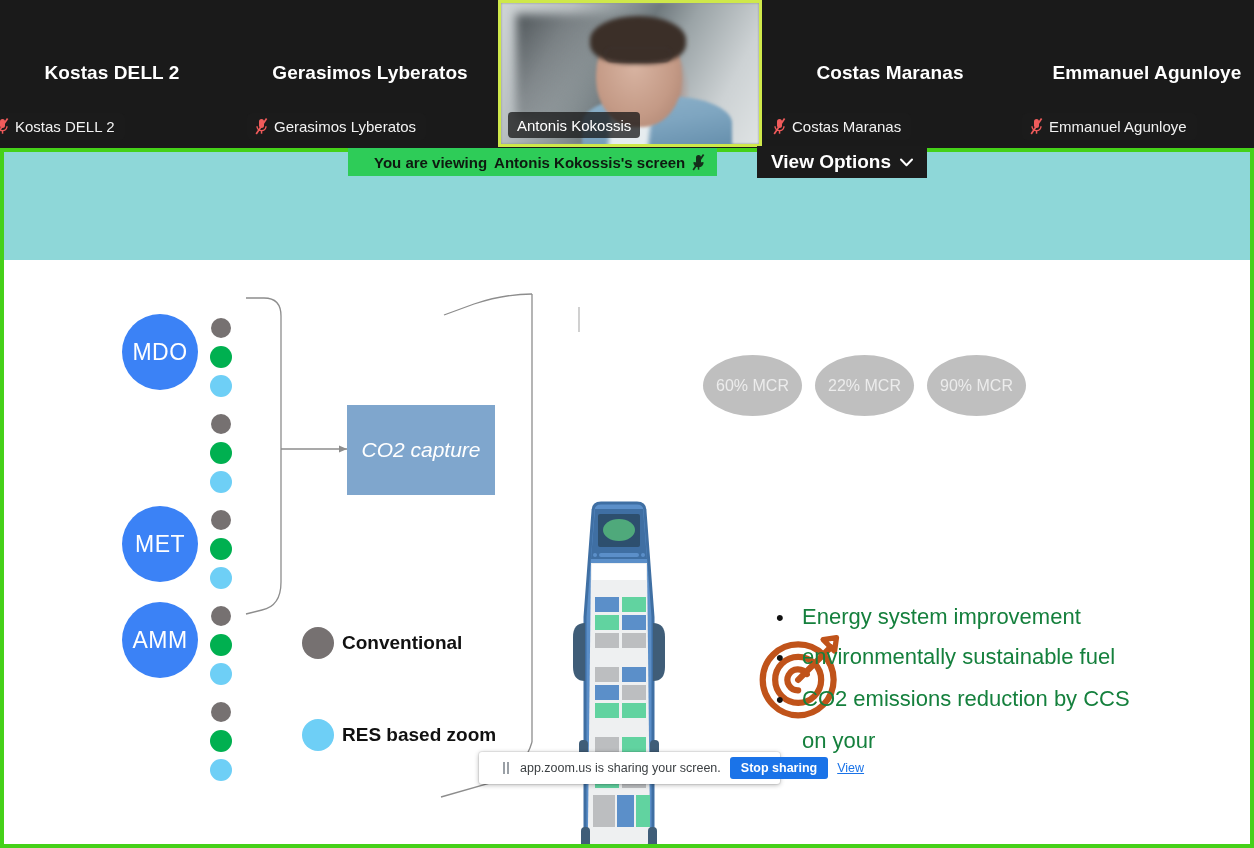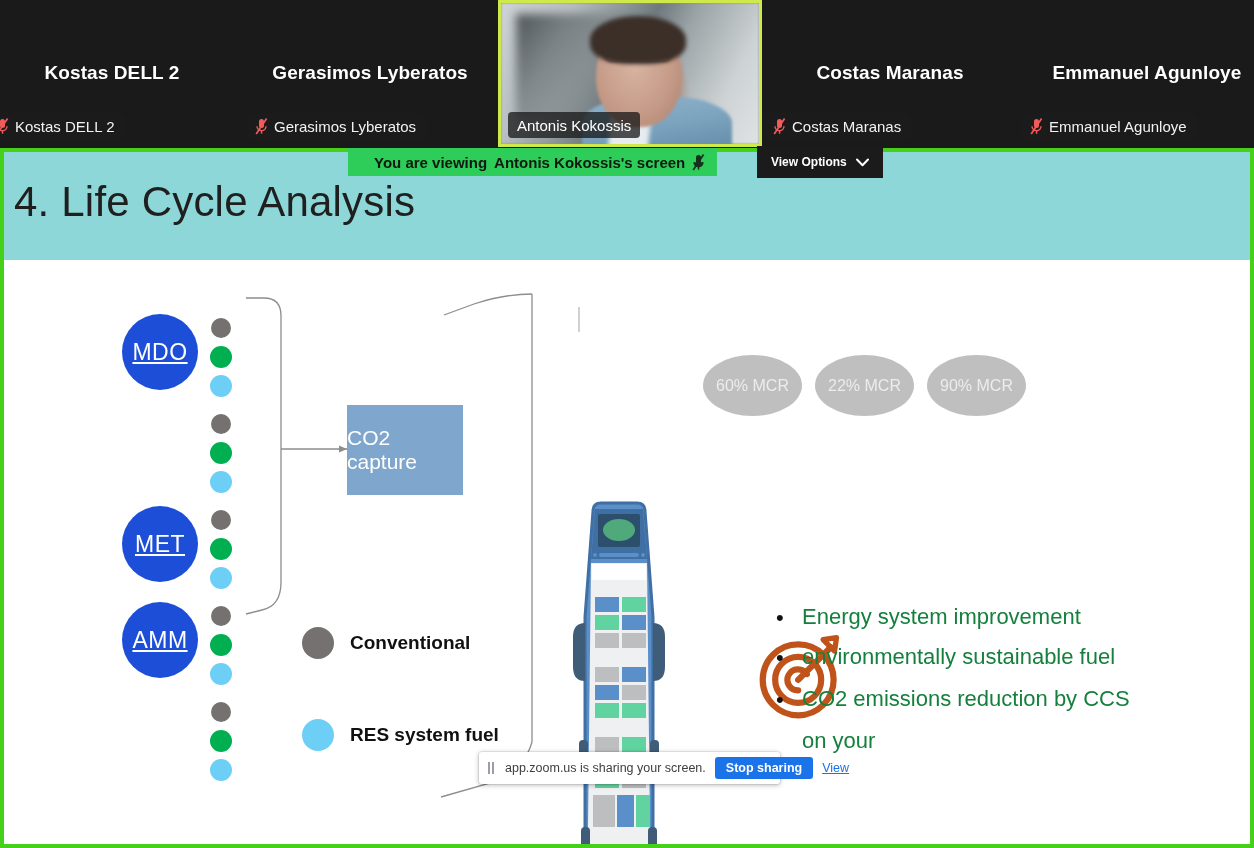--- a/index.html
+++ b/index.html
@@ -78,21 +78,21 @@
   
   .viewing-bar {
     position:absolute; left:348px; top:148px; height:28px;
     background:#2ecc58; color:#0e1a10; font-weight:bold; font-size:15px;
     display:flex; align-items:center; gap:7px; padding:0 12px 0 26px;
     white-space:nowrap; z-index:30;
   }
   .viewing-bar .mic-muted path, .viewing-bar .mic-muted rect { fill:#15301b; }
   .view-options {
     position:absolute; left:757px; top:146px; height:32px; padding:0 14px;
-    background:#1b1b1b; color:#fff; font-weight:bold; font-size:12px;
+    background:#1b1b1b; color:#fff; font-weight:bold; font-size:19px;
     display:flex; align-items:center; gap:9px; white-space:nowrap; z-index:31;
   }
   .chev { width:13px; height:9px; display:block; }
 
   
   .share-frame {
     position:absolute; left:0px; top:148px; width:1254px; height:700px;
     border:4px solid #45d119; background:#ffffff;
   }
   .slide { position:absolute; inset:0; background:#fff; overflow:hidden; }
@@ -104,37 +104,38 @@
     position:absolute; left:10px; top:26px; font-size:42px; color:#1f1f1f;
     font-weight:400; letter-spacing:.2px; white-space:nowrap;
   }
   .subtitle {
     position:absolute; left:58px; top:116px; font-size:28px; color:#1f1f1f; white-space:nowrap;
   }
 
   
   .fuel-circle {
     position:absolute; width:76px; height:76px; border-radius:50%;
-    background:#1d4ed8; color:#fff; display:flex; align-items:center; justify-content:center;
-    font-size:23px; letter-spacing:.5px;text-decoration:underline;
+    background:#3b82f6; color:#fff; display:flex; align-items:center; justify-content:center;
+    font-size:23px; letter-spacing:.5px;
   }
   .dot { position:absolute; border-radius:50%; }
   .dot.conv { background:#767171; }
   .dot.bio  { background:#00b050; }
   .dot.res  { background:#6ecff6; }
 
   
   .co2-box {
-    position:absolute; left:343px; top:253px; width:116px; height:90px;
+    position:absolute; left:343px; top:253px; width:148px; height:90px;
     background:#7fa6cd; color:#fff; display:flex; align-items:center; justify-content:center;
     font-size:21px;
-  }
-
-  
-  .legend-item { position:absolute; display:flex; align-items:center; gap:16px; }
+    font-style:italic;
+  }
+
+  
+  .legend-item { position:absolute; display:flex; align-items:center; gap:8px; }
   .legend-swatch { width:32px; height:32px; border-radius:50%; }
   .legend-label { font-size:19px; font-weight:bold; color:#111; white-space:nowrap; }
 
   
   .mcr {
     position:absolute; width:99px; height:61px; border-radius:50%;
     background:#bfbfbf; color:#ececec; font-size:16px;
     display:flex; align-items:center; justify-content:center; white-space:nowrap;
   }
 
@@ -147,21 +148,21 @@
   .ship { position:absolute; left:561px; top:345px; width:108px; height:415px; }
 
   
   .target-icon { position:absolute; left:750px; top:478px; width:96px; height:92px; }
 
   
   .share-note {
     position:absolute; left:479px; top:752px; width:301px; height:32px;
     background:#ffffff; border-radius:3px; display:flex; align-items:center;
     box-shadow:0 1px 5px rgba(0,0,0,.30), 0 0 0 1px rgba(0,0,0,.06);
-    z-index:40; padding:0 9px; gap:9px;
+    z-index:40; padding:0 24px; gap:9px;
   }
   .pause-ic { width:8px; height:12px; display:flex; gap:2px; flex:0 0 auto; }
   .pause-ic i { width:2px; height:12px; background:#9aa0a6; display:block; }
   .share-note-text { font-size:12.5px; color:#3c4043; white-space:nowrap; }
   .stop-btn {
     background:#1a73e8; color:#fff; font-size:12.5px; font-weight:bold;
     border:none; border-radius:3px; height:22px; padding:0 11px; white-space:nowrap;
     font-family:"Liberation Sans", sans-serif; cursor:pointer;
   }
   .hide-link { color:#1a73e8; font-size:12.5px; text-decoration:underline; white-space:nowrap; cursor:pointer; }
@@ -228,21 +229,20 @@
         <line x1="1.2" y1="16" x2="11.6" y2="0.6" stroke="#f05b5b" stroke-width="1.7"></line>
       </svg>
       <span>Emmanuel Agunloye</span>
     </div>
   </div>
 
   <div class="share-frame">
     <div class="slide">
 
       <div class="slide-header"></div>
-      <div class="slide-title">4. Life Cycle Analysis</div>
 
       <svg style="position:absolute; left:0; top:0; width:1254px; height:700px; pointer-events:none;">
         <path d="M277 164 Q277 146 260 146 L242 146" fill="none" stroke="#8d8d8d" stroke-width="1.3"></path>
         <line x1="277" y1="164" x2="277" y2="430" stroke="#8d8d8d" stroke-width="1.3"></line>
         <path d="M277 430 Q277 454 258 458 L242 462" fill="none" stroke="#8d8d8d" stroke-width="1.3"></path>
         <line x1="277" y1="297" x2="343" y2="297" stroke="#8d8d8d" stroke-width="1.3"></line>
         <polygon points="343,297 335,293.5 335,300.5" fill="#8d8d8d"></polygon>
         <path d="M528 142 Q500 142 470 152 L440 163" fill="none" stroke="#8d8d8d" stroke-width="1.3"></path>
         <line x1="528" y1="142" x2="528" y2="590" stroke="#8d8d8d" stroke-width="1.3"></line>
         <path d="M528 590 Q520 618 490 630 L437 645" fill="none" stroke="#8d8d8d" stroke-width="1.3"></path>
@@ -281,21 +281,21 @@
       <div class="co2-box">
         <span>CO2 capture</span>
       </div>
 
       <div class="legend-item" style="left:298px; top:475px;">
         <span class="legend-swatch" style="background:#767171;"></span>
         <span class="legend-label">Conventional</span>
       </div>
       <div class="legend-item" style="left:298px; top:567px;">
         <span class="legend-swatch" style="background:#6ecff6;"></span>
-        <span class="legend-label">RES system fuel</span>
+        <span class="legend-label">RES based zoom</span>
       </div>
 
       <div class="mcr" style="left:699px; top:203px;">
           <span>60% MCR</span>
         </div>
       <div class="mcr" style="left:811px; top:203px;">
           <span>22% MCR</span>
         </div>
       <div class="mcr" style="left:923px; top:203px;">
           <span>90% MCR</span>

